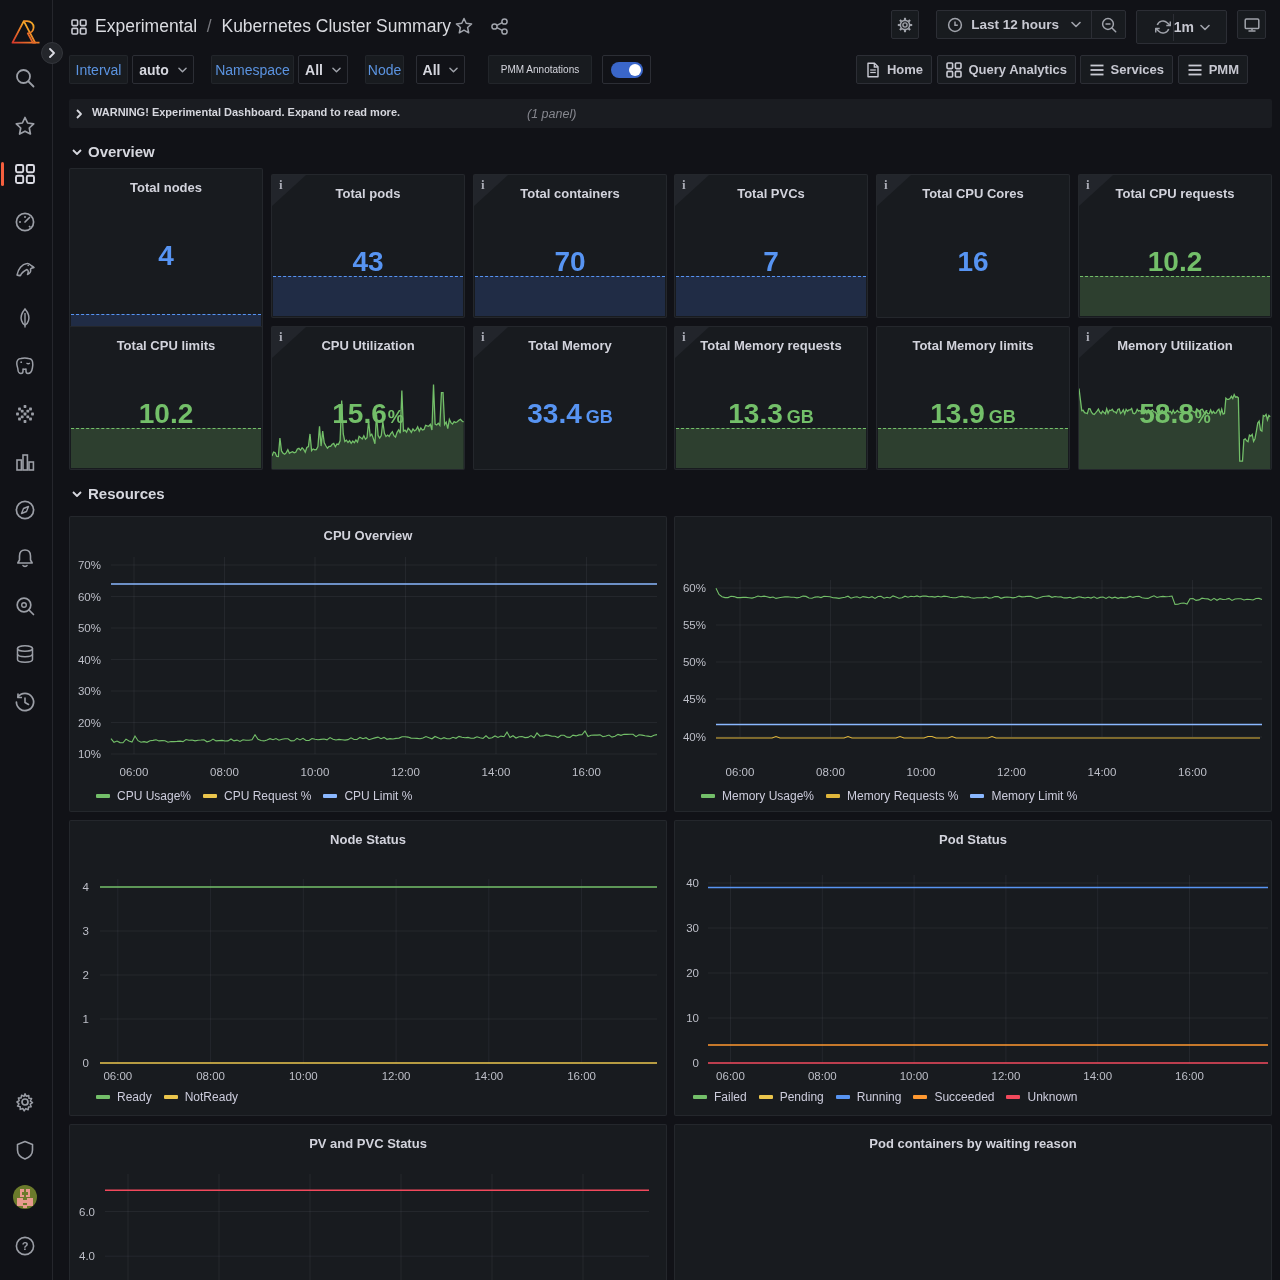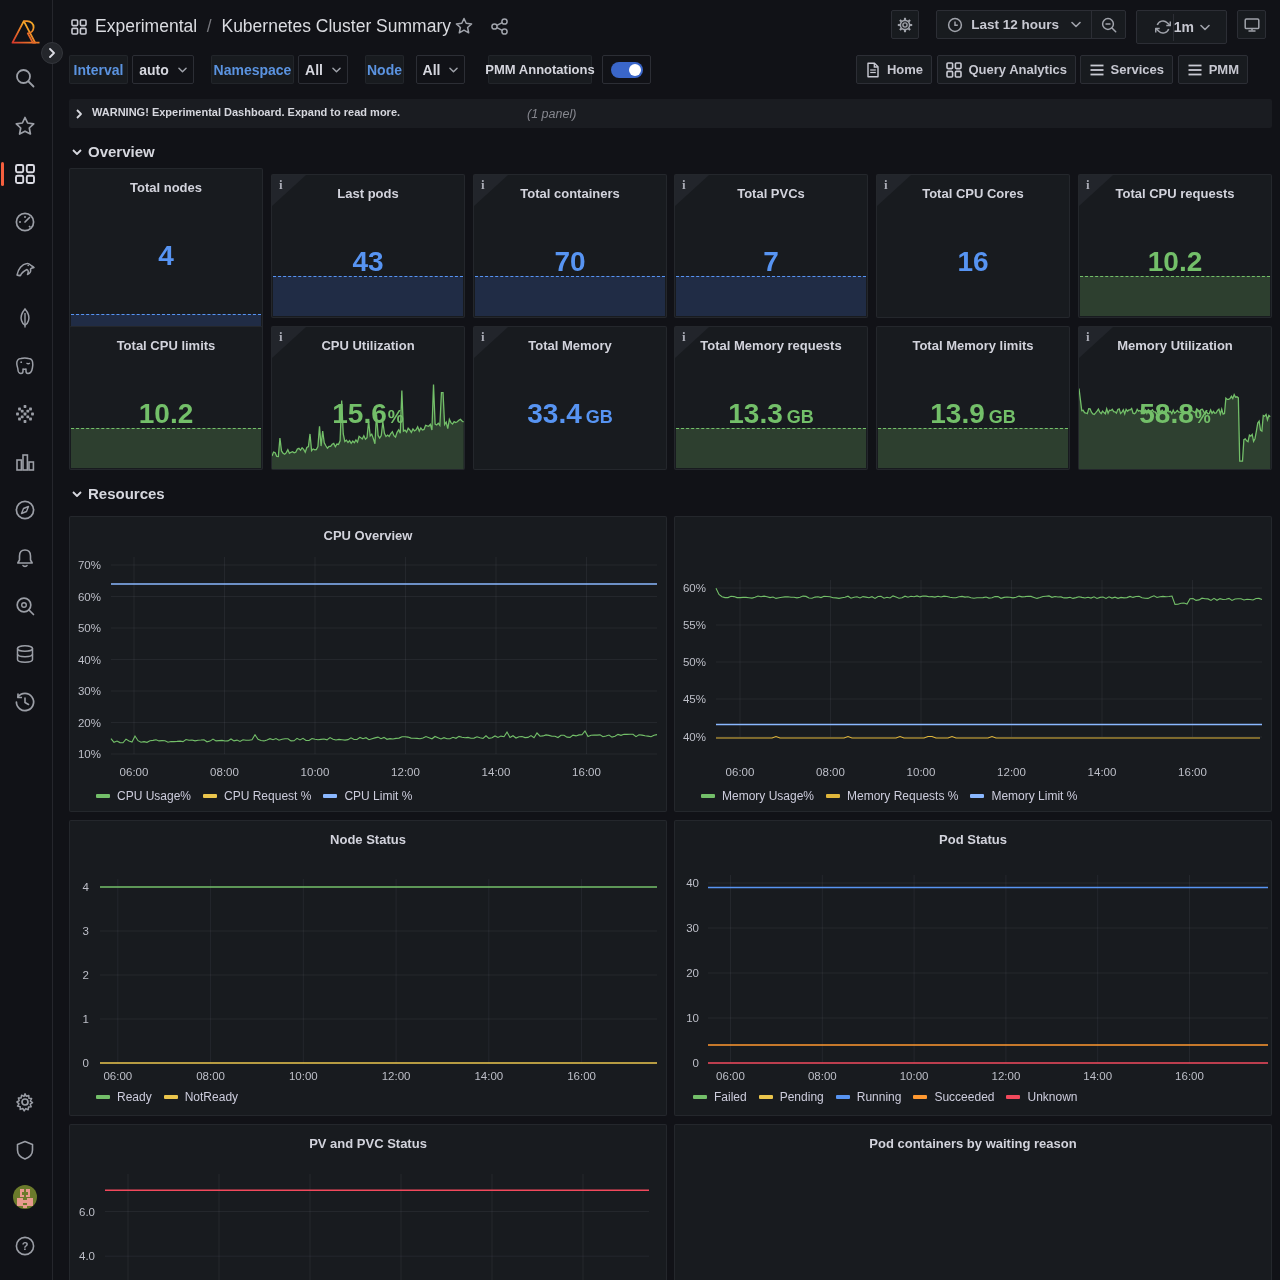--- a/index.html
+++ b/index.html
@@ -3,21 +3,21 @@
 * { margin:0; padding:0; box-sizing:border-box; }
 html,body { width:1280px; height:1280px; background:#111217; font-family:"Liberation Sans",sans-serif; color:#ccccdc; overflow:hidden; position:relative; }
 .panel { position:absolute; background:#181b1f; border:1px solid rgba(204,204,220,0.07); border-radius:2px; }
 .ptitle { position:absolute; top:11px; left:10px; right:10px; text-align:center; font-size:13px; font-weight:700; color:#d2d3dc; white-space:nowrap; }
 .statnum { position:absolute; top:71px; left:0; right:0; text-align:center; font-size:28px; font-weight:700; letter-spacing:0px; }
 .statnum .unit { font-size:18px; }
 .legend { position:absolute; display:flex; gap:12px; font-size:12px; color:#ccccdc; white-space:nowrap; }
 .li { display:flex; align-items:center; gap:7px; }
 .sw { width:14px; height:4px; border-radius:1px; display:inline-block; }
 .tbtn { position:absolute; height:29px; background:#181b1f; border:1px solid #2c2e35; border-radius:2px; color:#c7c8d1; font-size:14px; font-weight:700; display:flex; align-items:center; white-space:nowrap; }
-.vlabel { position:absolute; height:29px; top:55px; background:#181b1f; border:1px solid rgba(204,204,220,0.06); border-radius:2px; color:#5b93e0; font-size:14px; font-weight:700; display:flex; align-items:center; justify-content:center; white-space:nowrap; }
+.vlabel { position:absolute; height:29px; top:55px; background:#181b1f; border:1px solid rgba(204,204,220,0.06); border-radius:2px; color:#5b93e0; font-size:14px; font-weight:400; display:flex; align-items:center; justify-content:center; white-space:nowrap; }
 .vval { position:absolute; height:29px; top:55px; background:#111217; border:1px solid #2c2e35; border-radius:2px; color:#d5d6de; font-size:14px; font-weight:700; display:flex; align-items:center; justify-content:center; gap:9px; white-space:nowrap; }
 .rowhead { position:absolute; font-size:15px; font-weight:700; color:#d6d7de; }
 </style></head>
 <body>
 
 <div style="position:absolute;left:0;top:0;width:53px;height:1280px;background:#111217;border-right:1px solid #25262c"></div>
 <svg width="30" height="26" viewBox="0 0 30 26" style="position:absolute;left:11px;top:18px">
 <defs>
       <linearGradient id="plg" x1="0" y1="1" x2="1" y2="0">
         <stop offset="0" stop-color="#d7372c"></stop>
@@ -220,21 +220,21 @@
       <path d="M1 2.5 L5 6.5 L9 2.5" fill="none" stroke="#a0a3ab" stroke-width="1.6" stroke-linecap="round" stroke-linejoin="round"></path>
     </svg></div>
 <div class="vlabel" style="left:211px;width:83px">Namespace</div>
 <div class="vval" style="left:298px;width:50px">All <svg width="9" height="8" viewBox="0 0 10 9">
       <path d="M1 2.5 L5 6.5 L9 2.5" fill="none" stroke="#a0a3ab" stroke-width="1.6" stroke-linecap="round" stroke-linejoin="round"></path>
     </svg></div>
 <div class="vlabel" style="left:365px;width:39px">Node</div>
 <div class="vval" style="left:416px;width:49px">All <svg width="9" height="8" viewBox="0 0 10 9">
       <path d="M1 2.5 L5 6.5 L9 2.5" fill="none" stroke="#a0a3ab" stroke-width="1.6" stroke-linecap="round" stroke-linejoin="round"></path>
     </svg></div>
-<div class="vlabel" style="left:488px;width:104px;color:#d5d6de;font-size:13px">PMM Annotations</div>
+<div class="vlabel" style="left:488px;width:104px;color:#d5d6de;font-size:10px">PMM Annotations</div>
 <div class="vval" style="left:602px;width:49px">
     <span style="position:relative;width:32px;height:16px;background:#3a66c9;border-radius:8px;display:inline-block">
       <span style="position:absolute;right:2px;top:2px;width:12px;height:12px;background:#fff;border-radius:50%"></span>
     </span>
   </div>
 
 <div class="tbtn" style="right:348px;top:55px;gap:6px;padding:0 8px;font-size:13px;font-weight:600"><svg width="16" height="16" viewBox="0 0 16 16">
       <path d="M3 1.2 L9.5 1.2 L13 4.7 L13 14.8 L3 14.8 Z" fill="none" stroke="#c9cad3" stroke-width="1.4" stroke-linejoin="round"></path>
       <path d="M9.3 1.4 L9.3 5 L12.8 5" fill="none" stroke="#c9cad3" stroke-width="1.3"></path>
       <line x1="5.2" y1="8" x2="10.8" y2="8" stroke="#c9cad3" stroke-width="1.2"></line>
@@ -273,21 +273,21 @@
     <div style="position:absolute;left:1px;right:1px;bottom:1px;height:40px;background:#202c45;border-top:1px dashed #5794f2"></div>
     <div class="ptitle">Total nodes</div>
     <div class="statnum" style="color:#5794f2">4</div>
   </div>
 <div class="panel" style="left:271px;top:174px;width:194px;height:144px">
     <div style="position:absolute;left:1px;right:1px;bottom:1px;height:40px;background:#202c45;border-top:1px dashed #5794f2"></div>
     <svg width="34" height="31" style="position:absolute;left:0;top:0">
       <polygon points="0,0 34,0 0,31" fill="#22252b"></polygon>
       <text x="7" y="14" font-family="Liberation Serif,serif" font-weight="bold" font-size="13" fill="#aaacb6">i</text>
     </svg>
-    <div class="ptitle">Last pods</div>
+    <div class="ptitle">Total pods</div>
     <div class="statnum" style="color:#5794f2">43</div>
   </div>
 <div class="panel" style="left:473px;top:174px;width:194px;height:144px">
     <div style="position:absolute;left:1px;right:1px;bottom:1px;height:40px;background:#202c45;border-top:1px dashed #5794f2"></div>
     <svg width="34" height="31" style="position:absolute;left:0;top:0">
       <polygon points="0,0 34,0 0,31" fill="#22252b"></polygon>
       <text x="7" y="14" font-family="Liberation Serif,serif" font-weight="bold" font-size="13" fill="#aaacb6">i</text>
     </svg>
     <div class="ptitle">Total containers</div>
     <div class="statnum" style="color:#5794f2">70</div>

